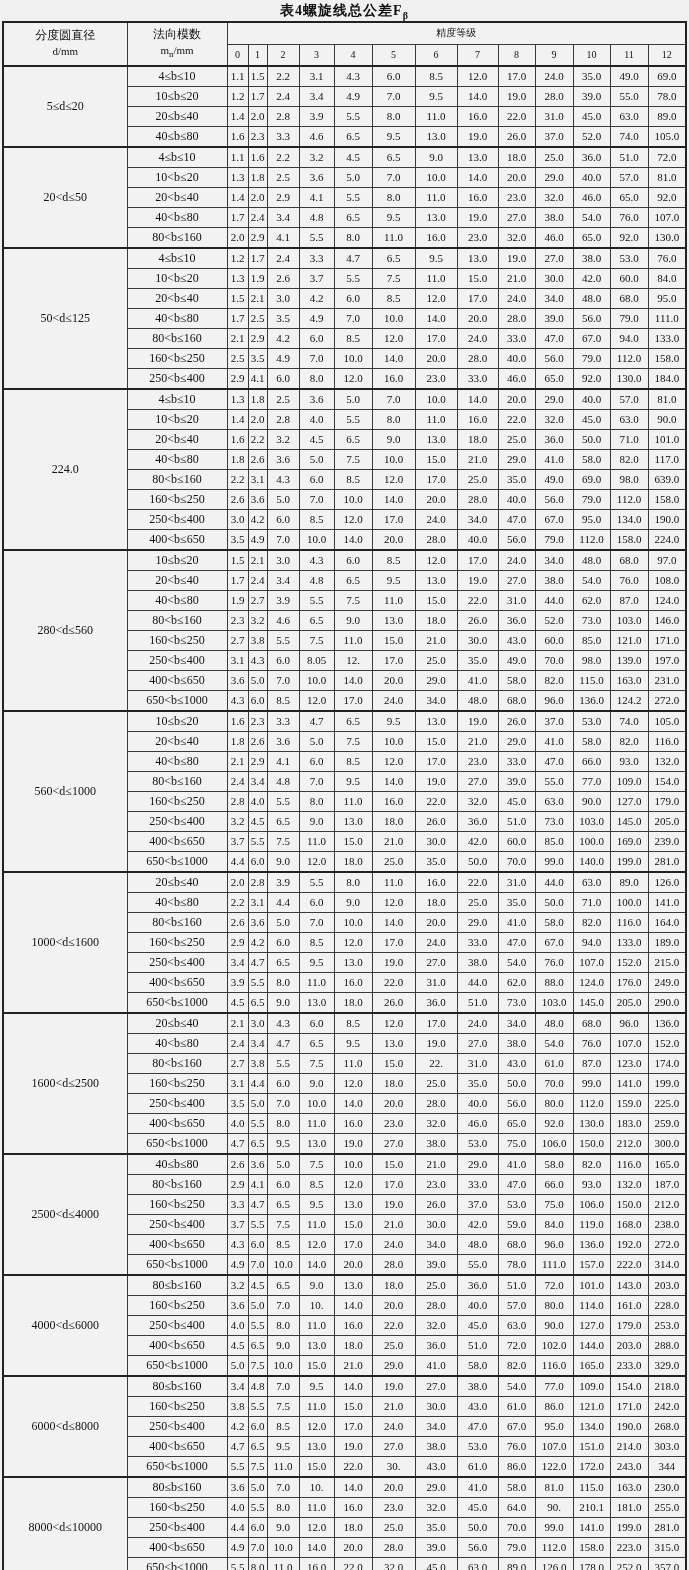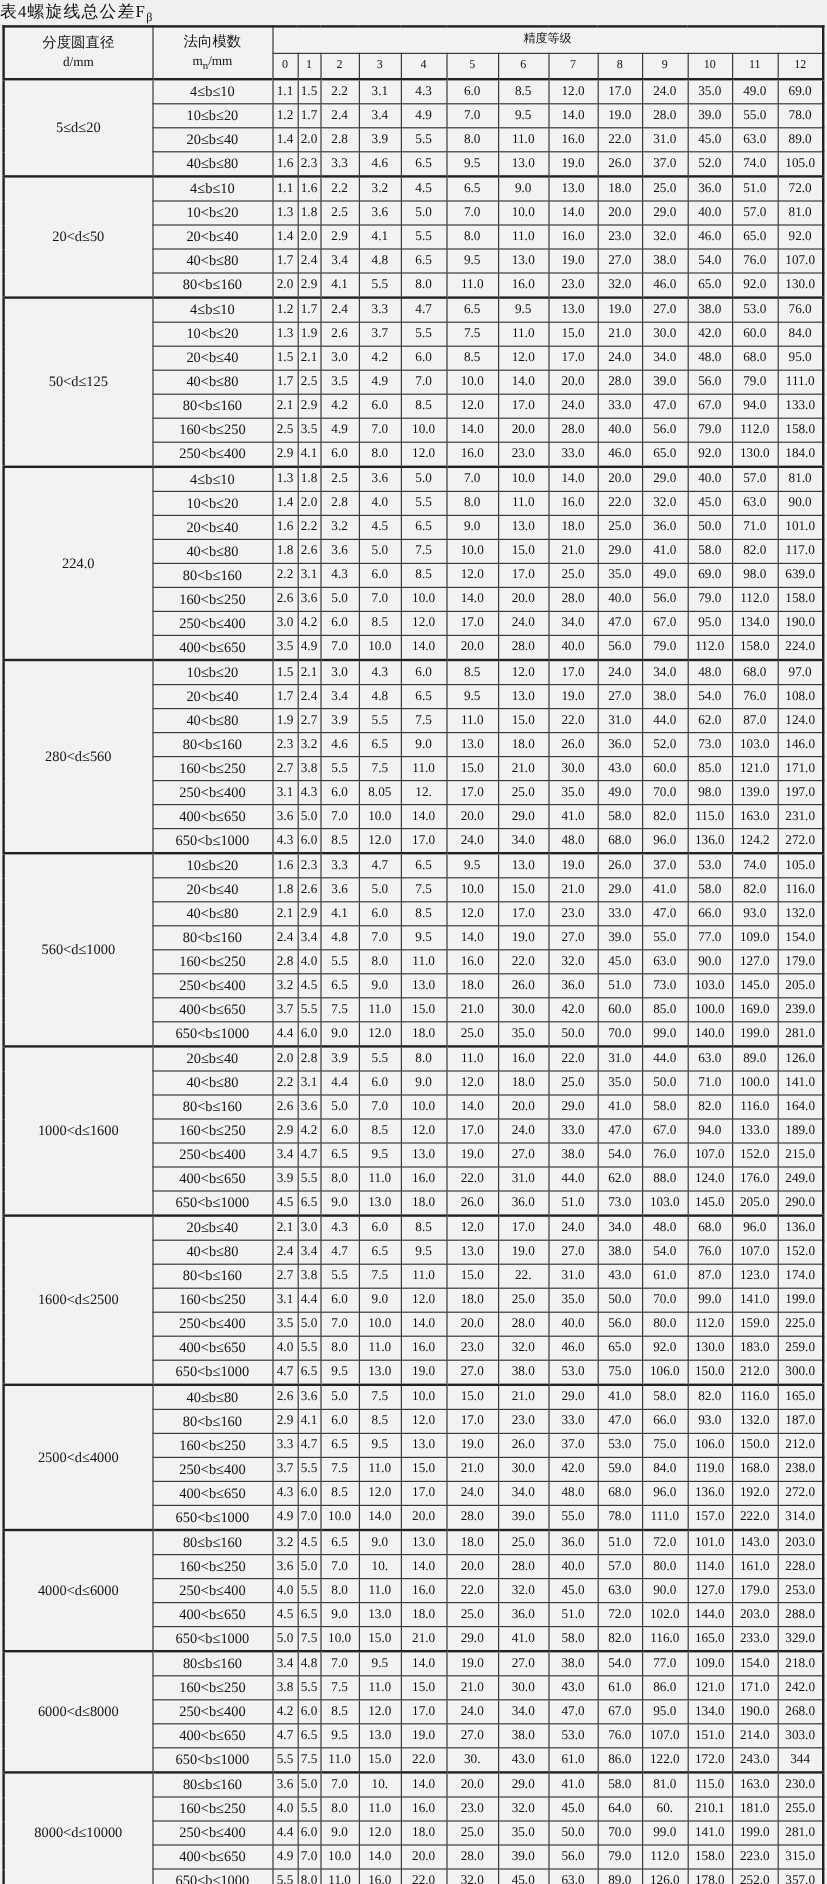--- a/index.html
+++ b/index.html
@@ -5,21 +5,22 @@
   html,body{margin:0;padding:0;}
   body{
     width:689px;height:1570px;
     background:#f0f0f0;
     font-family:"Liberation Serif","DejaVu Serif",serif;
     color:#111;
     overflow:hidden;
   }
   .page-title{
     height:21px;line-height:21px;
-    font-size:14px;font-weight:normal;
+    text-align:center;
+    font-size:14px;font-weight:bold;
     letter-spacing:1px;
   }
   .page-title sub{font-size:10px;}
   table{
     table-layout:fixed;
     width:683px;
     margin:0 2px;
     border-collapse:collapse;
     background:#f2f2f2;
     border:2px solid #222;
@@ -1252,21 +1253,21 @@
         <td class="bcell">160&lt;b≤250</td>
         <td class="vcell">4.0</td>
         <td class="vcell">5.5</td>
         <td class="vcell">8.0</td>
         <td class="vcell">11.0</td>
         <td class="vcell">16.0</td>
         <td class="vcell">23.0</td>
         <td class="vcell">32.0</td>
         <td class="vcell">45.0</td>
         <td class="vcell">64.0</td>
-        <td class="vcell">60.</td>
+        <td class="vcell">90.</td>
         <td class="vcell">210.1</td>
         <td class="vcell">181.0</td>
         <td class="vcell">255.0</td>
       </tr>
       <tr>
         <td class="bcell">250&lt;b≤400</td>
         <td class="vcell">4.4</td>
         <td class="vcell">6.0</td>
         <td class="vcell">9.0</td>
         <td class="vcell">12.0</td>

